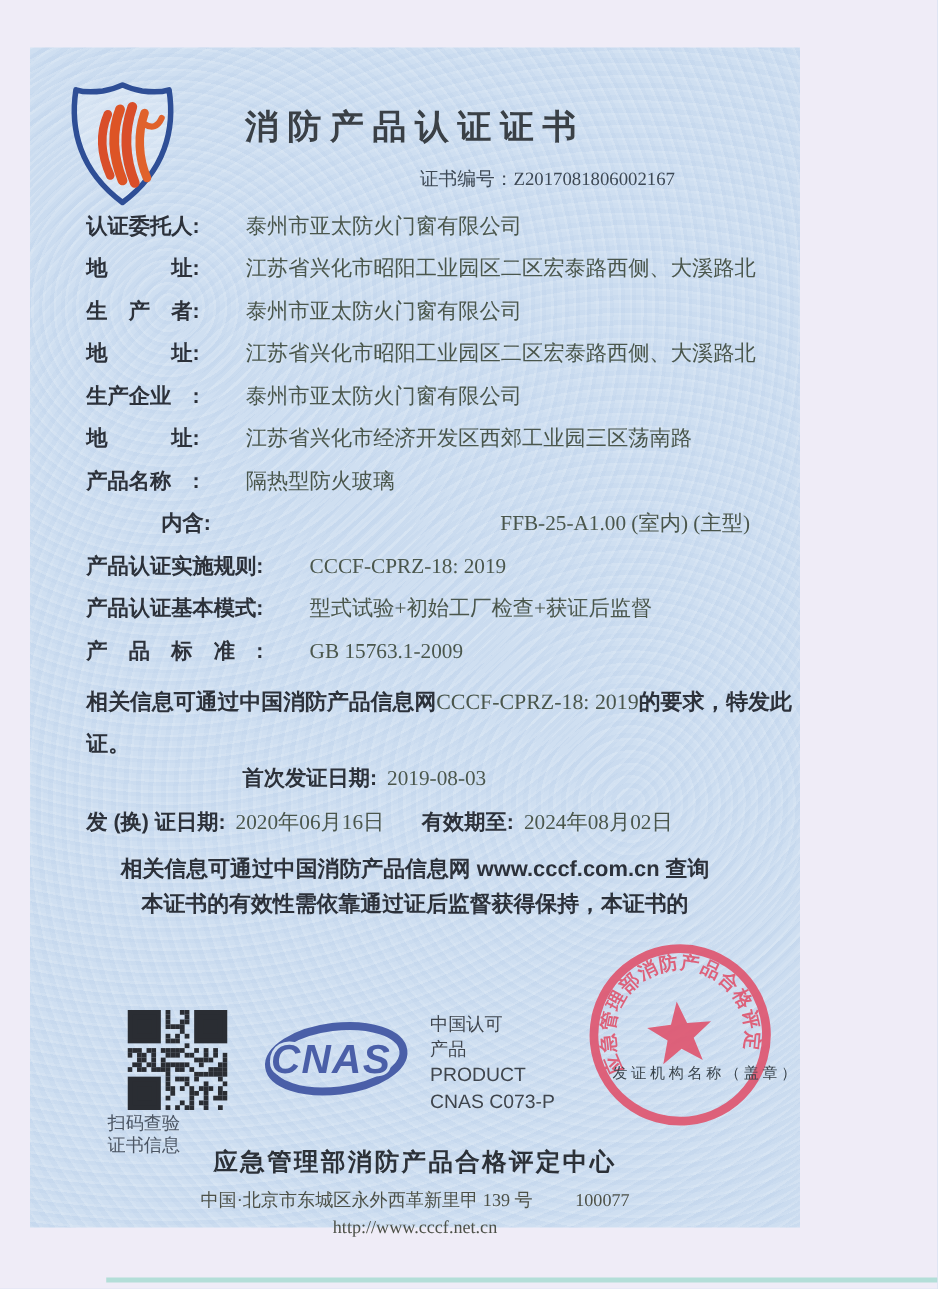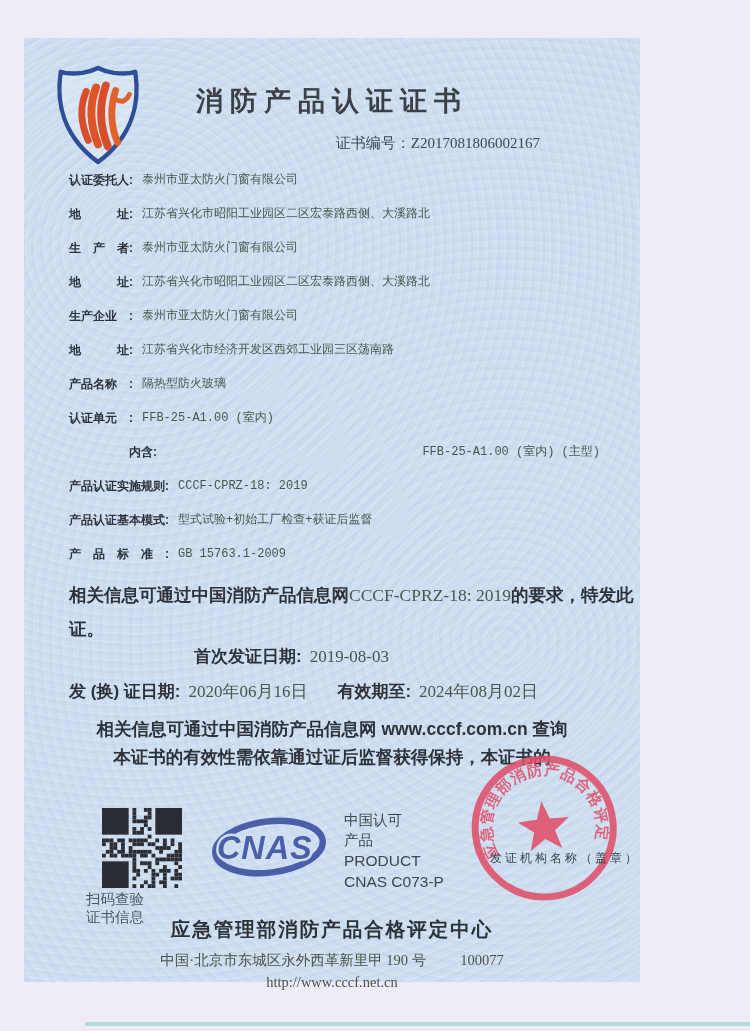--- a/index.html
+++ b/index.html
@@ -18,23 +18,23 @@
     color:#2e3440;
   }
   .hdr{position:relative;padding-top:45px;text-align:center;}
   .logo{position:absolute;left:25px;top:20px;}
   .title{font-size:27px;letter-spacing:7px;color:#3a4046;font-weight:600;
          font-family:"Liberation Sans",sans-serif;}
   .subtitle{margin-top:9px;font-size:16.5px;letter-spacing:.5px;color:#585f66;}
   .cert-no{margin:15px 100px 0 0;text-align:right;font-size:15px;color:#3d4854;
            font-family:"Liberation Serif",serif;}
   .fields{margin:17px 40px 0 45px;}
-  .row{display:flex;font-size:12px;line-height:21px;margin-bottom:13px;}
+  .row{display:flex;font-size:17px;line-height:21px;margin-bottom:13px;gap:28px;}
   .row .lbl{font-weight:bold;white-space:pre;color:#2c313a;flex:none;}
-  .row .val{margin-left:9px;white-space:pre;color:#4a564c;font-family:Liberation Mono, monospace;}
+  .row .val{margin-left:9px;white-space:pre;color:#4a564c;font-family:Liberation Serif, serif;}
   .row.indent{padding-left:60px;justify-content:space-between;}
   .statement{margin:0 42px 0 45px;width:598px;font-size:17.5px;font-weight:bold;
              line-height:34px;color:#2c313a;}
   .statement .code{font-weight:normal;color:#4a564c;font-family:"Liberation Serif",serif;}
   .date-row{display:flex;font-size:17px;line-height:21px;margin:0 40px 13px 45px;}
   .date-row.first{padding-left:125px;margin-top:0;}
   .date-row.second{margin-top:14px;}
   .date-row .lbl{font-weight:bold;white-space:pre;color:#2c313a;}
   .date-row .val{margin-left:8px;color:#4a564c;font-family:"Liberation Serif",serif;white-space:pre;}
   .date-row .gap{width:30px;flex:none;}
@@ -100,24 +100,20 @@
         <span class="lbl">生产企业　:</span>
         <span class="val">泰州市亚太防火门窗有限公司</span>
       </div>
     <div class="row">
         <span class="lbl">地　　　址:</span>
         <span class="val">江苏省兴化市经济开发区西郊工业园三区荡南路</span>
       </div>
     <div class="row">
         <span class="lbl">产品名称　:</span>
         <span class="val">隔热型防火玻璃</span>
-      </div>
-    <div class="row">
-        <span class="lbl">认证单元　:</span>
-        <span class="val">FFB-25-A1.00 (室内)</span>
       </div>
     <div class="row indent">
         <span class="lbl">内含:</span>
         <span class="val">FFB-25-A1.00 (室内) (主型)</span>
       </div>
     <div class="row">
         <span class="lbl">产品认证实施规则:</span>
         <span class="val">CCCF-CPRZ-18: 2019</span>
       </div>
     <div class="row">
@@ -319,20 +315,20 @@
         <polygon points="80,57 86.5,75.1 105.7,75.7 90.5,87.4 95.9,105.8 80,95 64.1,105.8 69.5,87.4 54.3,75.7 73.5,75.1" fill="#e0506a"></polygon>
         <text font-size="15" font-weight="bold" fill="#e0506a" letter-spacing="1" font-family="Liberation Sans, sans-serif">
           <textPath href="#arc" startOffset="2">应急管理部消防产品合格评定中心</textPath>
         </text>
       </svg>
     </div>
     <div class="stamp-caption">发证机构名称（盖章）</div>
 
     <div class="footer">
       <div class="org">应急管理部消防产品合格评定中心</div>
-      <div class="addr"><span>中国·北京市东城区永外西革新里甲 190 号</span><span class="post">100077</span></div>
+      <div class="addr"><span>中国·北京市东城区永外西革新里甲 139 号</span><span class="post">100077</span></div>
       <div class="url">http://www.cccf.net.cn</div>
     </div>
   </div>
 
 </div>
 
 <div class="scan-strip"></div>
 
 </body></html>

